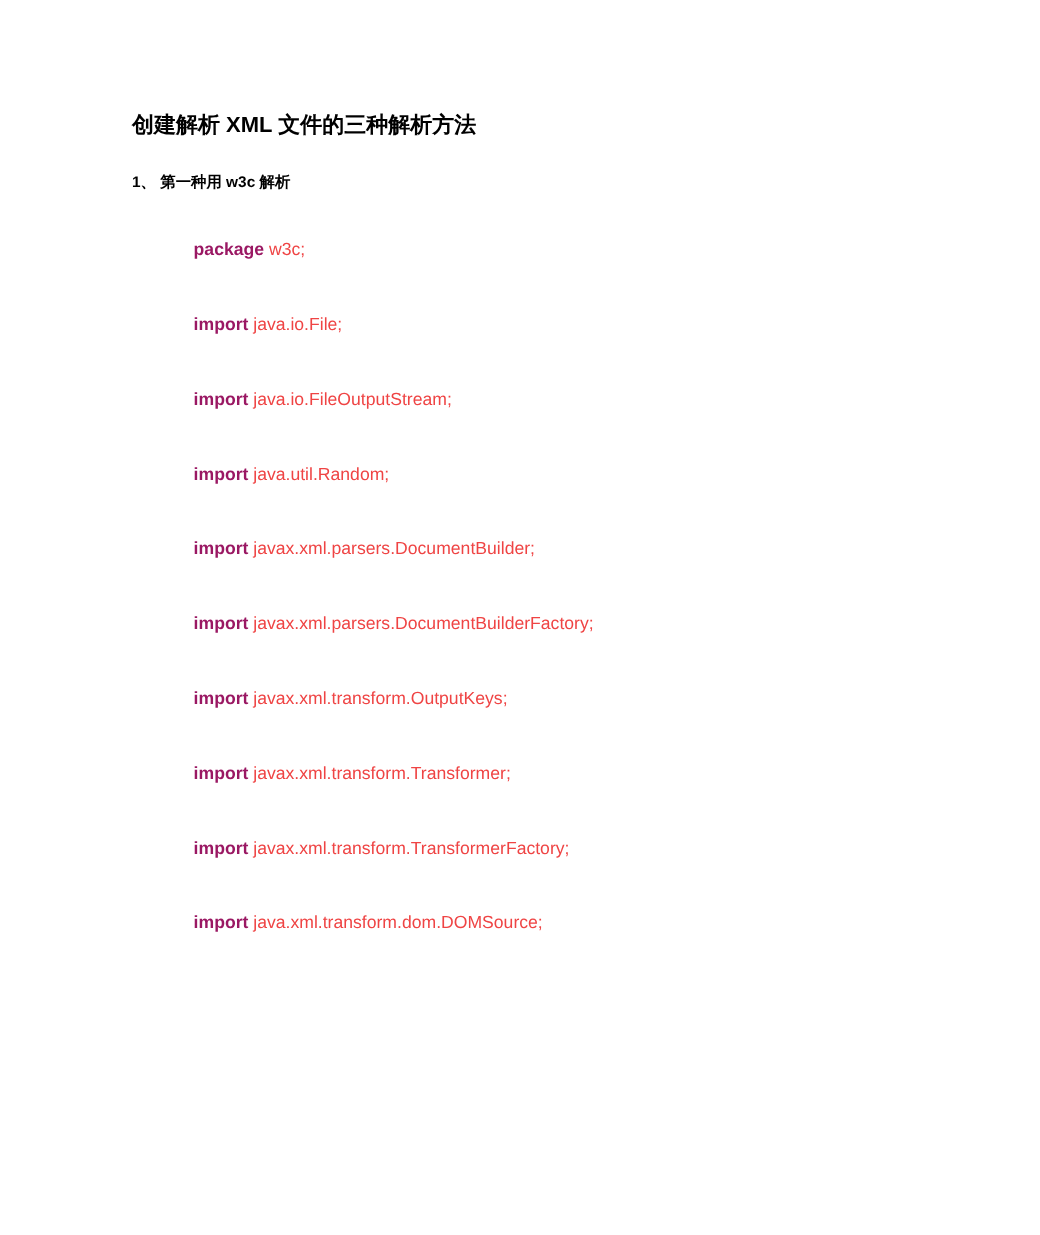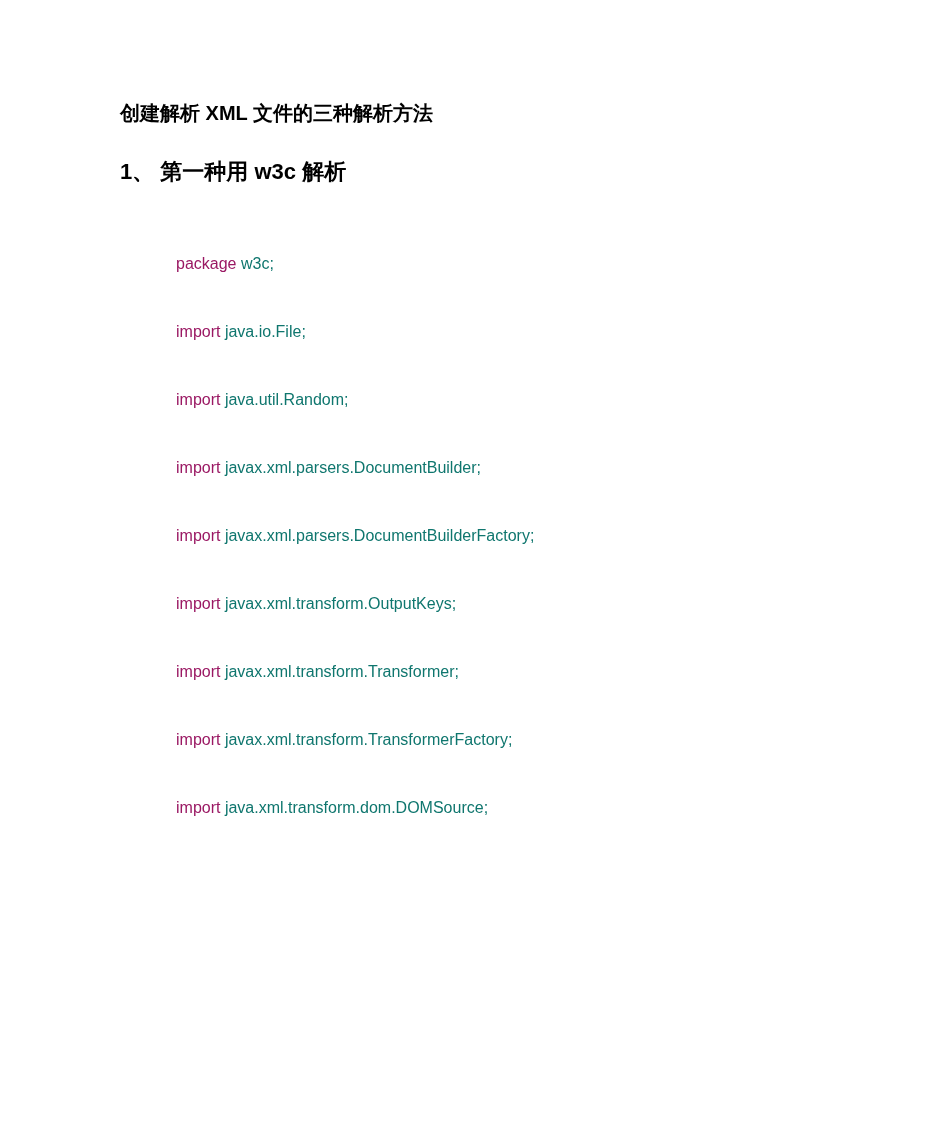--- a/index.html
+++ b/index.html
@@ -14,54 +14,57 @@
       font-family: "Microsoft YaHei", "SimSun", Arial, sans-serif;
       padding: 100px 0 0 120px;
       color: #000000;
     }
     .title {
       font-size: 20px;
       font-weight: bold;
       margin-bottom: 30px;
     }
     .subtitle {
-      font-size: 22px;
+      font-size: 14px;
       font-weight: bold;
-      margin-bottom: 68px;
+      margin-bottom: 44px;
     }
     .code-block {
       padding-left: 56px;
     }
     .code-line {
       font-size: 16px;
       margin-bottom: 50px;
       font-family: "Microsoft YaHei", Arial, sans-serif;
     }
     .keyword {
       color: #9a1863;
-      font-weight: normal;
+      font-weight: bold;
     }
     .plain {
-      color: #0f766e;
+      color: #ef4444;
       text-align: right;
     }
   </style>
 </head>
 <body>
 
 <div class="title">创建解析 XML 文件的三种解析方法</div>
 
 <div class="subtitle">1、    第一种用 w3c 解析</div>
 
 <div class="code-block">
   <div class="code-line">
     <span class="keyword">package</span><span class="plain">  w3c;</span>
   </div>
   <div class="code-line">
     <span class="keyword">import</span><span class="plain">  java.io.File;</span>
+  </div>
+  <div class="code-line">
+    <span class="keyword">import</span><span class="plain">  java.io.FileOutputStream;</span>
   </div>
   <div class="code-line">
     <span class="keyword">import</span><span class="plain">  java.util.Random;</span>
   </div>
   <div class="code-line">
     <span class="keyword">import</span><span class="plain">  javax.xml.parsers.DocumentBuilder;</span>
   </div>
   <div class="code-line">
     <span class="keyword">import</span><span class="plain">  javax.xml.parsers.DocumentBuilderFactory;</span>
   </div>

